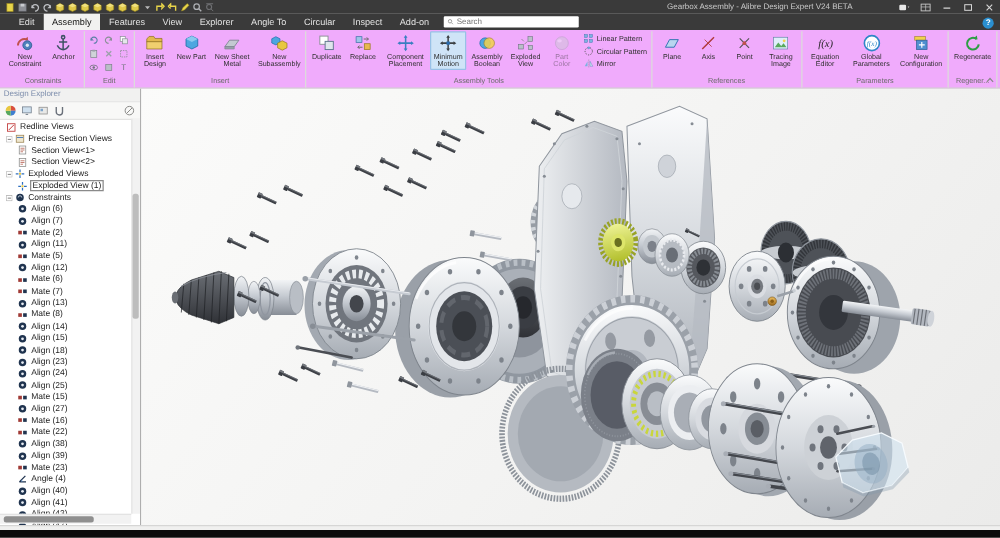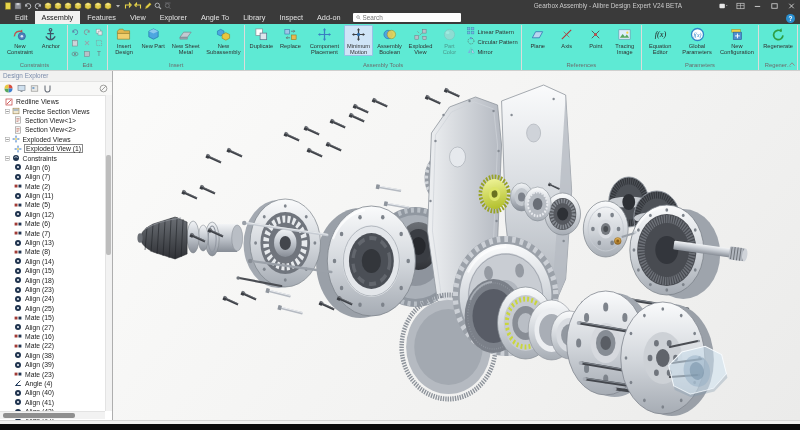--- a/index.html
+++ b/index.html
@@ -23,21 +23,21 @@
   .tab.active{background:#f1f1f0;color:#141414;}
   .searchbox{align-self:center;margin-left:5px;width:102px;height:9.5px;background:#fff;border-radius:1px;
              display:flex;align-items:center;padding:0 3px;gap:2px;}
   .searchbox svg{width:5px;height:5px;flex:0 0 5px;}
   .searchbox input{border:0;outline:0;padding:0;margin:0;width:100%;height:8px;font-size:6.4px;
                    font-family:"Liberation Sans",sans-serif;color:#333;background:transparent;}
   .helpbtn{position:absolute;right:5px;bottom:1px;width:9px;height:9px;border-radius:50%;background:#2a8fd0;
            color:#fff;font-size:6.5px;line-height:9px;text-align:center;font-weight:bold;cursor:default;}
 
   
-  .ribbon{height:45px;background:#5eead4;border-bottom:1px solid #cfcfce;display:flex;align-items:stretch;
+  .ribbon{height:45px;background:#f0abfc;border-bottom:1px solid #cfcfce;display:flex;align-items:stretch;
           padding:1px 2px 0 2px;position:relative;}
   .rgroup{display:flex;flex-direction:column;border-right:1px solid #dcdcda;padding:0 2px;}
   .rbtns{flex:1;display:flex;align-items:flex-start;gap:1px;}
   .rbtn{display:flex;flex-direction:column;align-items:center;max-width:40px;min-width:24px;
         padding:1px 1px 0 1px;font-size:5.7px;line-height:1.1;text-align:center;color:#303030;
         cursor:default;border:1px solid transparent;border-radius:1px;}
   .rbtn .ric{width:15px;height:15px;margin-bottom:0.5px;}
   .rbtn .ric svg{width:15px;height:15px;display:block;}
   .rbtn.active{background:#cfe4f7;border-color:#98c1e6;}
   .rbtn.disabled{opacity:.45;}
@@ -220,21 +220,21 @@
   </div>
 
   <div class="menubar">
     <span id="tabs" style="display:flex;align-items:stretch;">
         <span class="tab">Edit</span>
         <span class="tab active">Assembly</span>
         <span class="tab">Features</span>
         <span class="tab">View</span>
         <span class="tab">Explorer</span>
         <span class="tab">Angle To</span>
-        <span class="tab">Library</span>
+        <span class="tab">Circular</span>
         <span class="tab">Inspect</span>
         <span class="tab">Add-on</span>
       </span>
     <div class="searchbox">
       <svg viewBox="0 0 8 8">
           <circle cx="3.2" cy="3.2" r="2.2" fill="none" stroke="#8a8a8a" stroke-width="1"></circle>
           <path d="M5 5l2 2" stroke="#8a8a8a" stroke-width="1"></path>
         </svg>
       <input type="text" placeholder="Search" style="">
     </div>

